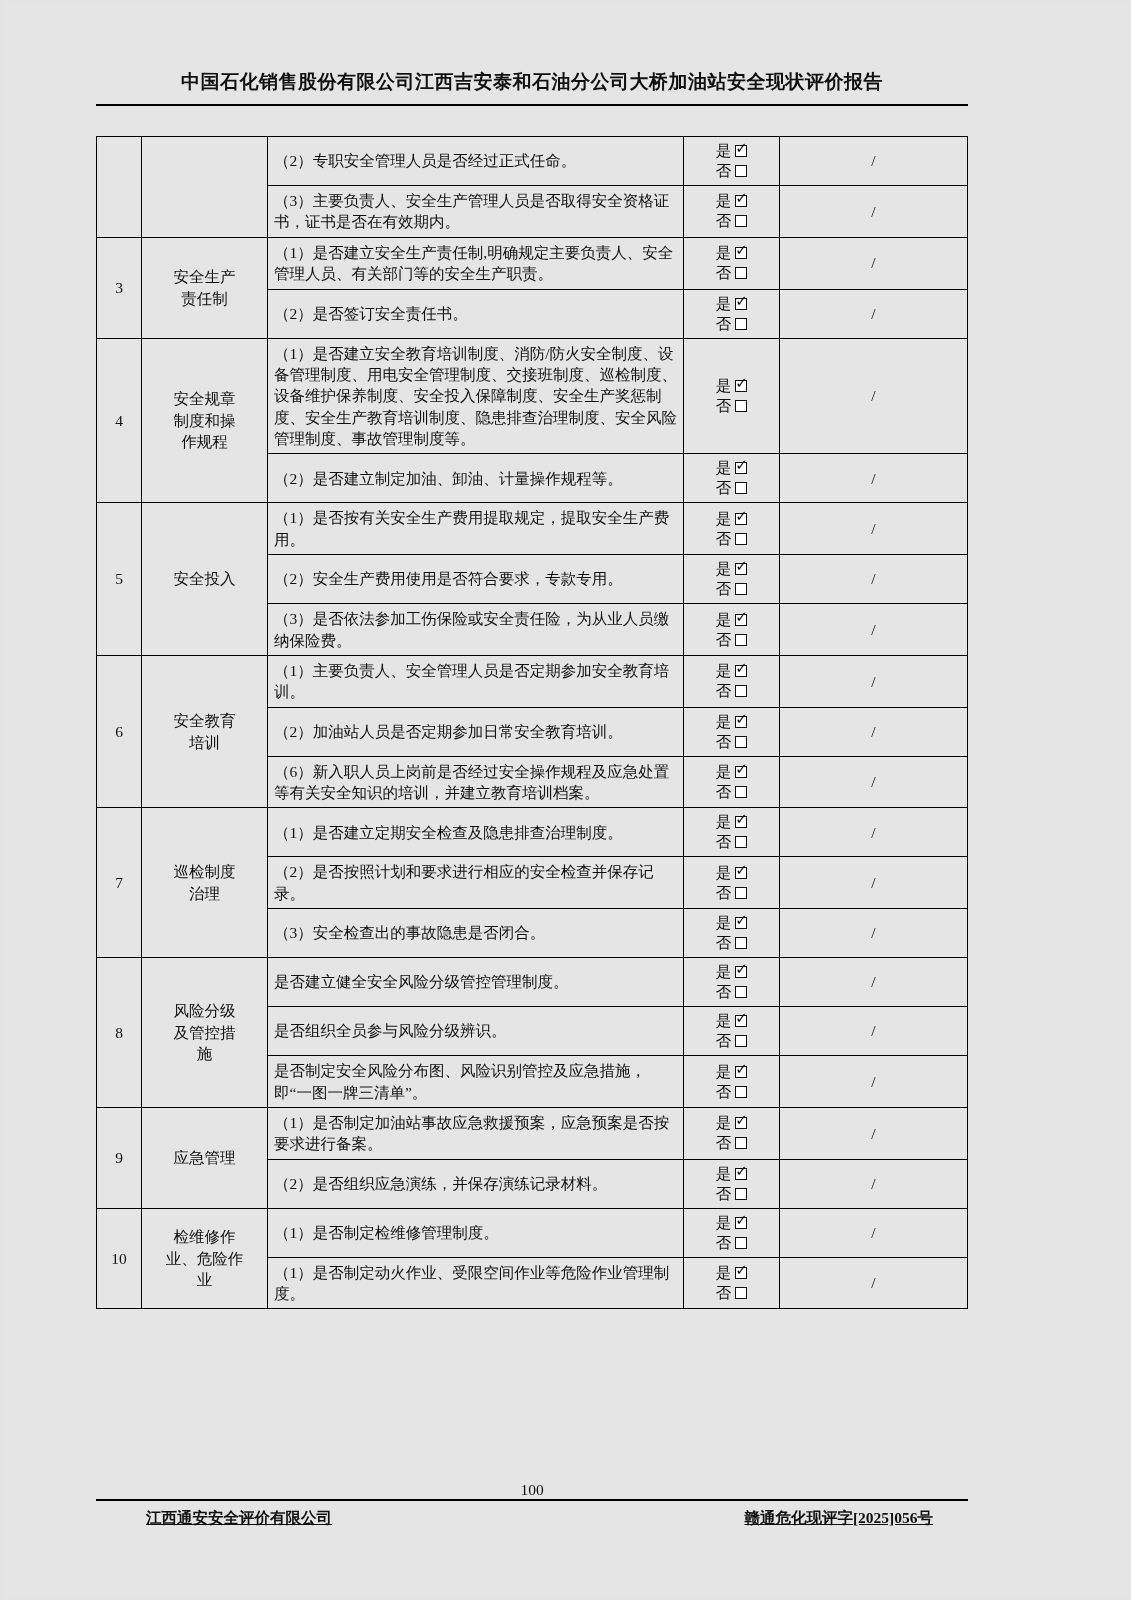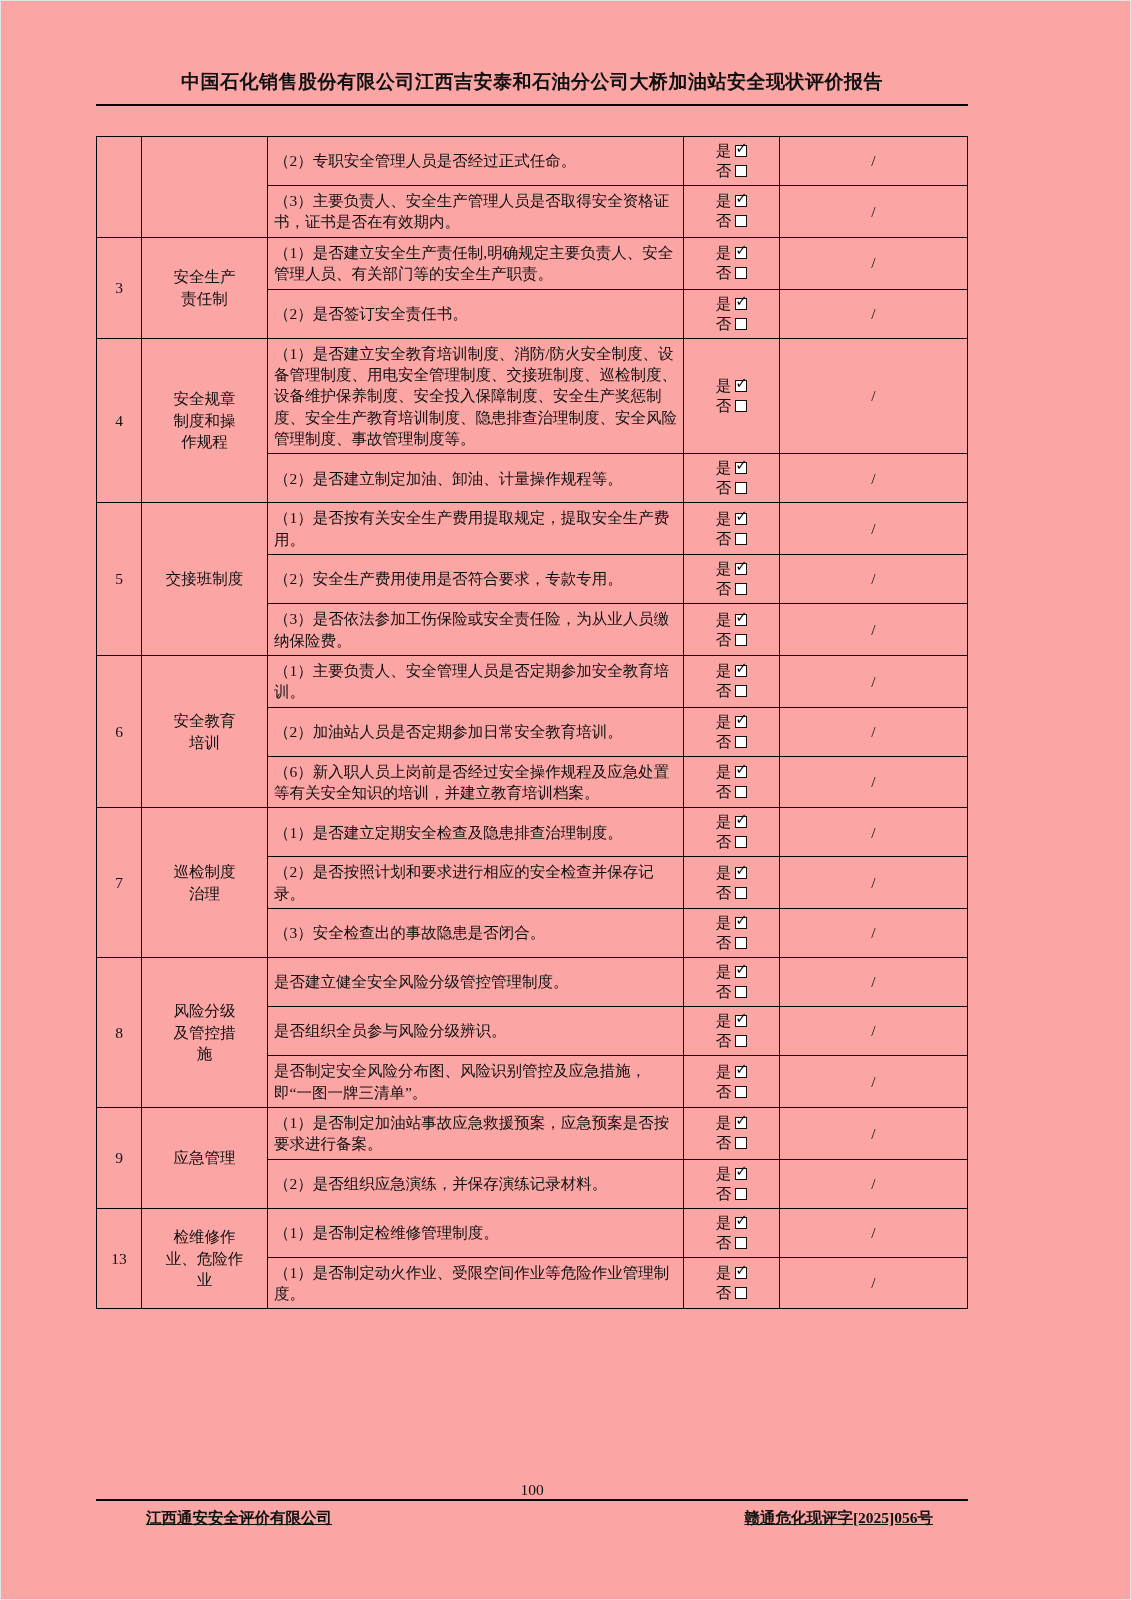--- a/index.html
+++ b/index.html
@@ -5,21 +5,21 @@
   * { margin:0; padding:0; box-sizing:border-box; }
   html,body { width:1131px; height:1600px; }
   body {
     background:#ffffff;
     font-family:"Liberation Serif","DejaVu Serif",serif;
     color:#111;
     position:relative;
   }
   .page {
     position:absolute; inset:0;
-    background:#fca5a5;
+    background:#e5e5e5;
     border:1px solid #e3e3e3;
   }
   .content {
     position:absolute; left:95px; top:68px; width:872px;
   }
   .doc-header {
     text-align:center;
     font-size:19px;
     font-weight:bold;
     letter-spacing:0.5px;
@@ -174,21 +174,21 @@
               </div>
               <div class="cb-line">
                 <span>否</span>
                 <span class="cb"></span>
               </div>
             </td>
             <td class="col-res">/</td>
           </tr>
           <tr>
             <td class="col-num" rowspan="3">5</td>
-            <td class="col-cat" rowspan="3">交接班制度</td>
+            <td class="col-cat" rowspan="3">安全投入</td>
             <td class="col-item">（1）是否按有关安全生产费用提取规定，提取安全生产费用。</td>
             <td class="col-check">
               <div class="cb-line">
                 <span>是</span>
                 <span class="cb checked"></span>
               </div>
               <div class="cb-line">
                 <span>否</span>
                 <span class="cb"></span>
               </div>
@@ -383,21 +383,21 @@
                 <span class="cb checked"></span>
               </div>
               <div class="cb-line">
                 <span>否</span>
                 <span class="cb"></span>
               </div>
             </td>
             <td class="col-res">/</td>
           </tr>
           <tr>
-            <td class="col-num" rowspan="2">13</td>
+            <td class="col-num" rowspan="2">10</td>
             <td class="col-cat" rowspan="2">检维修作
 业、危险作
 业</td>
             <td class="col-item">（1）是否制定检维修管理制度。</td>
             <td class="col-check">
               <div class="cb-line">
                 <span>是</span>
                 <span class="cb checked"></span>
               </div>
               <div class="cb-line">

